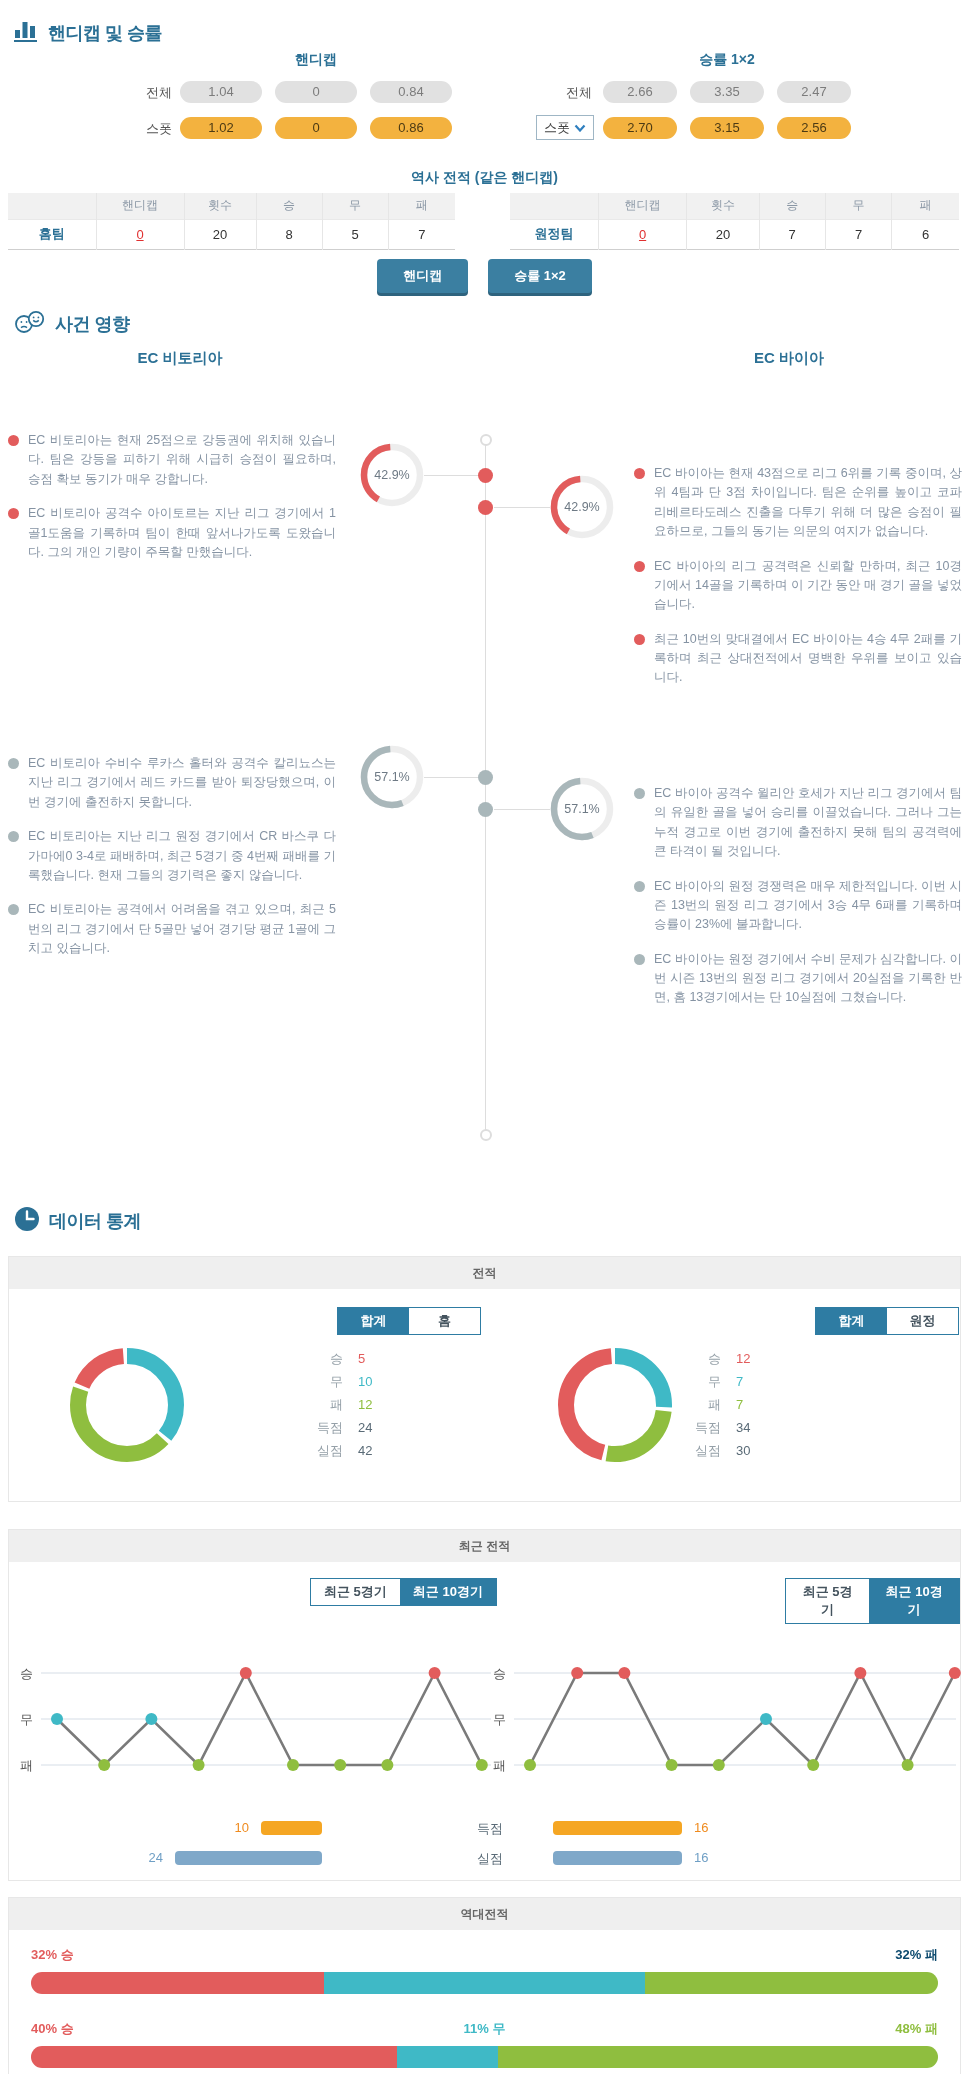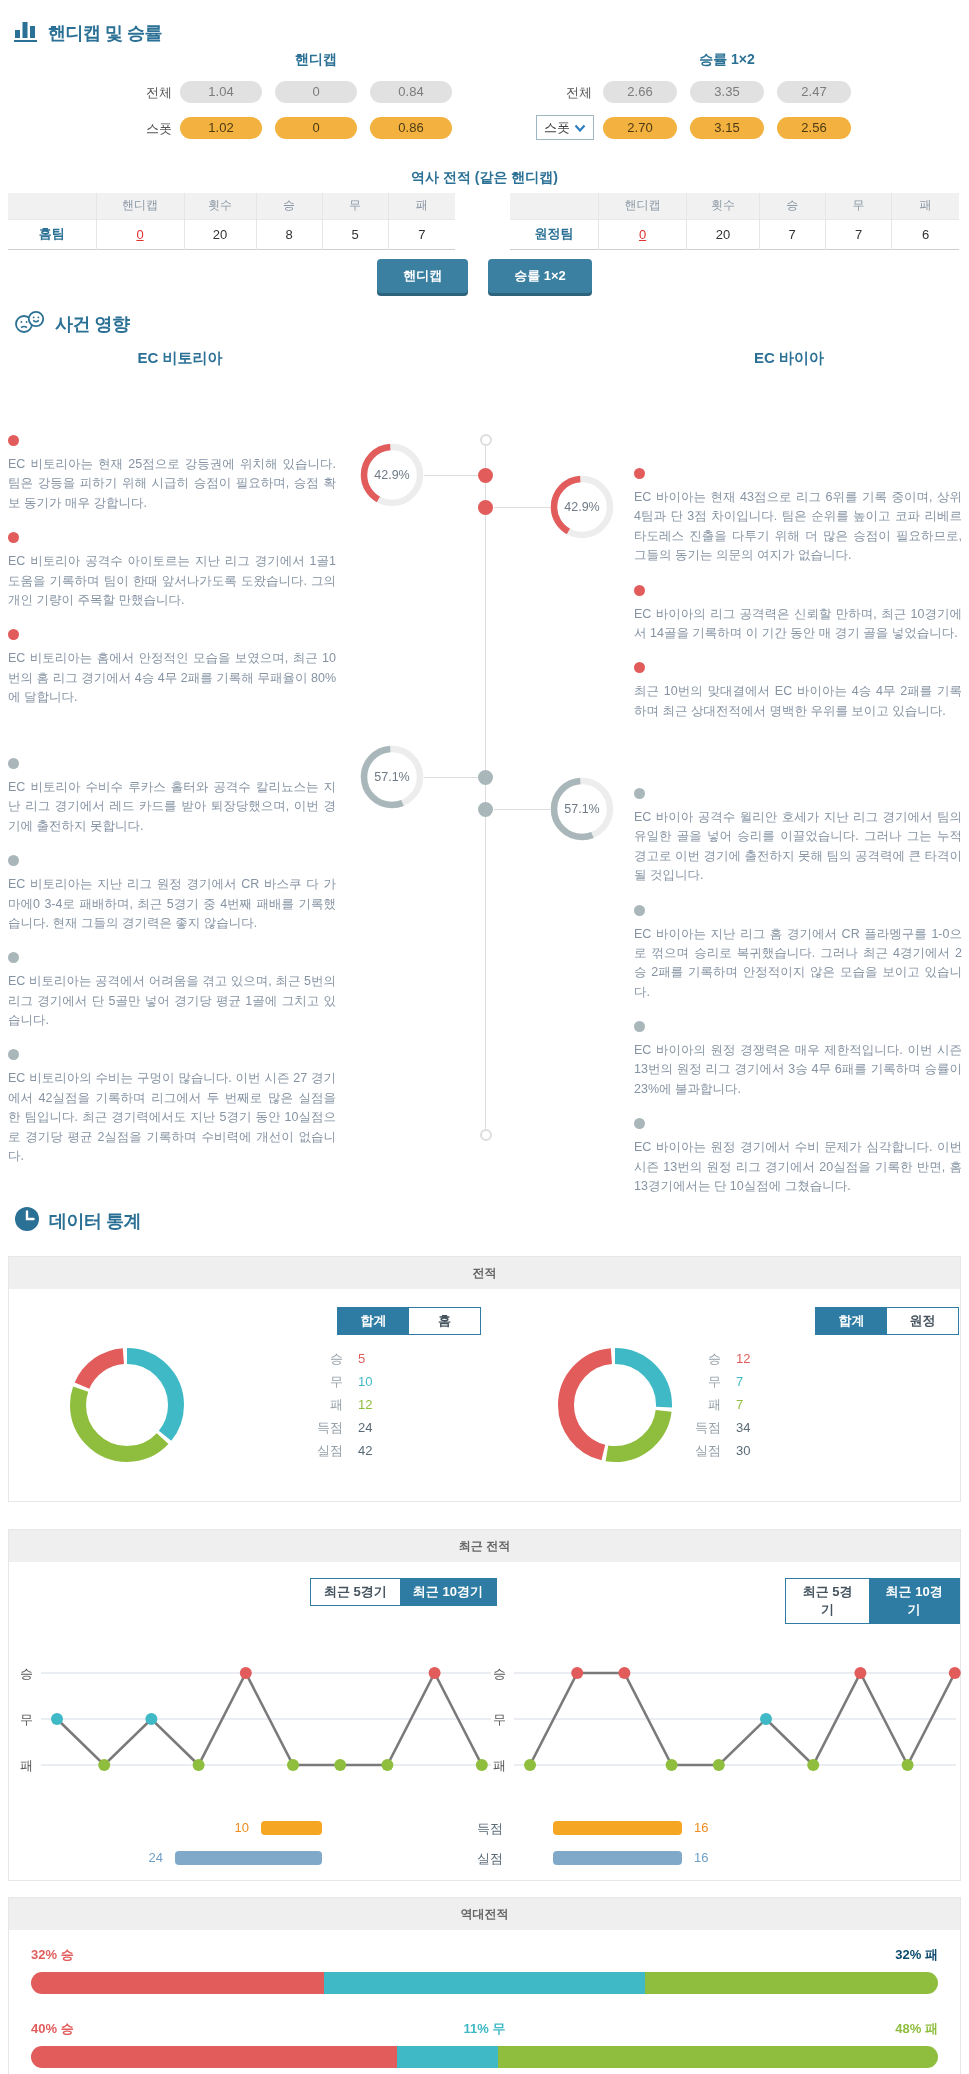--- a/index.html
+++ b/index.html
@@ -28,21 +28,21 @@
   .hist-table tr td:first-child { color:#2b7095; font-weight:bold; }
   .hist-table td + td, .hist-table th + th { border-left:1px solid #e6e6e6; }
   .hist-table { border-bottom:1px solid #cfcfcf; }
   .hcap-val { color:#e03030; text-decoration:underline; }
   #sec1-buttons { position:absolute; top:250px; left:0; width:100%; display:flex; justify-content:center; gap:20px; }
   .teal-btn { background:#3b7fa1; color:#fff; font-size:13px; font-weight:bold; border:none; border-radius:4px; padding:8px 26px; box-shadow:0 3px 0 #2e637e; cursor:pointer; font-family:inherit; }
 
   
   .team-name { position:absolute; top:48px; width:344px; text-align:center; font-size:15px; font-weight:bold; color:#2b7095; }
   .bullets { position:absolute; width:328px; }
-  .bullet { display:flex; gap:9px; margin-bottom:15px;flex-direction:column; }
+  .bullet { display:flex; gap:9px; margin-bottom:15px; }
   .bullet .dot { flex:0 0 11px; width:11px; height:11px; border-radius:50%; margin-top:4px; }
   .bullet .txt { font-size:12.5px; line-height:1.55; color:#8593a3; text-align:justify; }
   .tl-line { position:absolute; background:#ddd; }
   .tl-circle { position:absolute; width:12px; height:12px; border:2px solid #ddd; background:#fff; border-radius:50%; }
   .tl-dot { position:absolute; width:15px; height:15px; border-radius:50%; }
   .gauge { position:absolute; width:64px; height:64px; }
   .gauge svg { transform:scaleX(-1); }
   .gauge .pct { position:absolute; inset:0; display:flex; align-items:center; justify-content:center; font-size:12.5px; color:#6e7a85; }
   #events-legend { position:absolute; top:868px; left:0; width:100%; display:flex; justify-content:center; gap:78px; }
   .legend-item { display:flex; align-items:center; gap:8px; font-size:13px; color:#555; }
@@ -189,65 +189,53 @@
 
     <div class="bullets" id="home-pos" style="left:8px; top:130px;">
         <div class="bullet">
           <div class="dot" style="background: rgb(226, 92, 92);"></div>
           <div class="txt">EC 비토리아는 현재 25점으로 강등권에 위치해 있습니다. 팀은 강등을 피하기 위해 시급히 승점이 필요하며, 승점 확보 동기가 매우 강합니다.</div>
         </div>
         <div class="bullet">
           <div class="dot" style="background: rgb(226, 92, 92);"></div>
           <div class="txt">EC 비토리아 공격수 아이토르는 지난 리그 경기에서 1골1도움을 기록하며 팀이 한때 앞서나가도록 도왔습니다. 그의 개인 기량이 주목할 만했습니다.</div>
         </div>
-        <div class="bullet">
-          <div class="dot" style="background: rgb(226, 92, 92);"></div>
-          <div class="txt">EC 비토리아는 홈에서 안정적인 모습을 보였으며, 최근 10번의 홈 리그 경기에서 4승 4무 2패를 기록해 무패율이 80%에 달합니다.</div>
-        </div>
       </div>
     <div class="bullets" id="home-neg" style="left:8px; top:453px;">
         <div class="bullet">
           <div class="dot" style="background: rgb(169, 183, 186);"></div>
           <div class="txt">EC 비토리아 수비수 루카스 홀터와 공격수 칼리뇨스는 지난 리그 경기에서 레드 카드를 받아 퇴장당했으며, 이번 경기에 출전하지 못합니다.</div>
         </div>
         <div class="bullet">
           <div class="dot" style="background: rgb(169, 183, 186);"></div>
           <div class="txt">EC 비토리아는 지난 리그 원정 경기에서 CR 바스쿠 다 가마에0 3-4로 패배하며, 최근 5경기 중 4번째 패배를 기록했습니다. 현재 그들의 경기력은 좋지 않습니다.</div>
         </div>
         <div class="bullet">
           <div class="dot" style="background: rgb(169, 183, 186);"></div>
           <div class="txt">EC 비토리아는 공격에서 어려움을 겪고 있으며, 최근 5번의 리그 경기에서 단 5골만 넣어 경기당 평균 1골에 그치고 있습니다.</div>
-        </div>
-        <div class="bullet">
-          <div class="dot" style="background: rgb(169, 183, 186);"></div>
-          <div class="txt">EC 비토리아의 수비는 구멍이 많습니다. 이번 시즌 27 경기에서 42실점을 기록하며 리그에서 두 번째로 많은 실점을 한 팀입니다. 최근 경기력에서도 지난 5경기 동안 10실점으로 경기당 평균 2실점을 기록하며 수비력에 개선이 없습니다.</div>
         </div>
       </div>
     <div class="bullets" id="away-pos" style="left:634px; top:163px;">
         <div class="bullet">
           <div class="dot" style="background: rgb(226, 92, 92);"></div>
           <div class="txt">EC 바이아는 현재 43점으로 리그 6위를 기록 중이며, 상위 4팀과 단 3점 차이입니다. 팀은 순위를 높이고 코파 리베르타도레스 진출을 다투기 위해 더 많은 승점이 필요하므로, 그들의 동기는 의문의 여지가 없습니다.</div>
         </div>
         <div class="bullet">
           <div class="dot" style="background: rgb(226, 92, 92);"></div>
           <div class="txt">EC 바이아의 리그 공격력은 신뢰할 만하며, 최근 10경기에서 14골을 기록하며 이 기간 동안 매 경기 골을 넣었습니다.</div>
         </div>
         <div class="bullet">
           <div class="dot" style="background: rgb(226, 92, 92);"></div>
           <div class="txt">최근 10번의 맞대결에서 EC 바이아는 4승 4무 2패를 기록하며 최근 상대전적에서 명백한 우위를 보이고 있습니다.</div>
         </div>
       </div>
     <div class="bullets" id="away-neg" style="left:634px; top:483px;">
         <div class="bullet">
           <div class="dot" style="background: rgb(169, 183, 186);"></div>
           <div class="txt">EC 바이아 공격수 윌리안 호세가 지난 리그 경기에서 팀의 유일한 골을 넣어 승리를 이끌었습니다. 그러나 그는 누적 경고로 이번 경기에 출전하지 못해 팀의 공격력에 큰 타격이 될 것입니다.</div>
-        </div>
-        <div class="bullet">
-          <div class="dot" style="background: rgb(169, 183, 186);"></div>
-          <div class="txt">EC 바이아는 지난 리그 홈 경기에서 CR 플라멩구를 1-0으로 꺾으며 승리로 복귀했습니다. 그러나 최근 4경기에서 2승 2패를 기록하며 안정적이지 않은 모습을 보이고 있습니다.</div>
         </div>
         <div class="bullet">
           <div class="dot" style="background: rgb(169, 183, 186);"></div>
           <div class="txt">EC 바이아의 원정 경쟁력은 매우 제한적입니다. 이번 시즌 13번의 원정 리그 경기에서 3승 4무 6패를 기록하며 승률이 23%에 불과합니다.</div>
         </div>
         <div class="bullet">
           <div class="dot" style="background: rgb(169, 183, 186);"></div>
           <div class="txt">EC 바이아는 원정 경기에서 수비 문제가 심각합니다. 이번 시즌 13번의 원정 리그 경기에서 20실점을 기록한 반면, 홈 13경기에서는 단 10실점에 그쳤습니다.</div>
         </div>
       </div>

